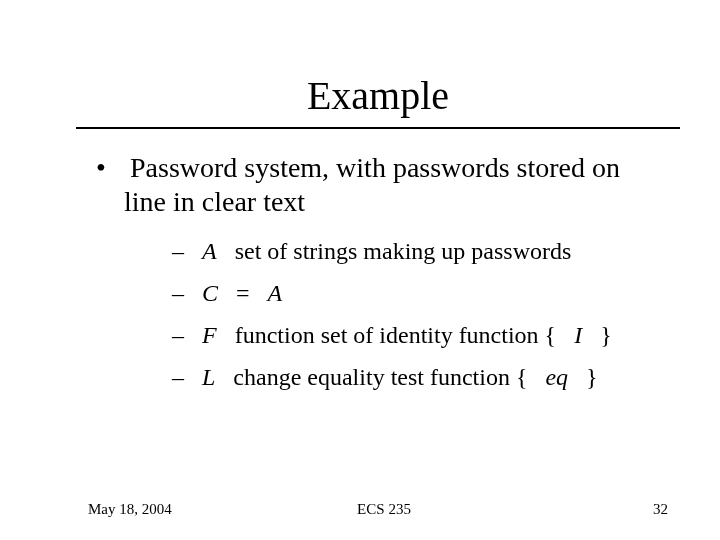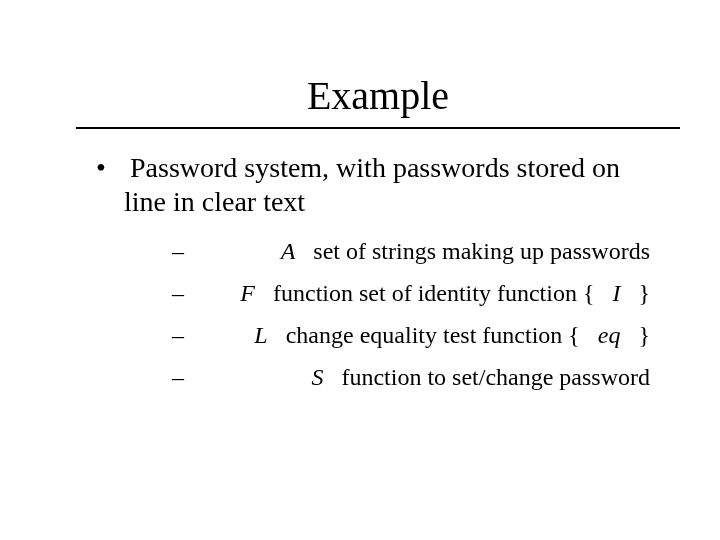--- a/index.html
+++ b/index.html
@@ -44,21 +44,20 @@
       content: "•";
       position: absolute;
       left: 8px;
       top: 0;
       font-size: 28px;
     }
     .sub-list {
       list-style: none;
       padding-left: 36px;
       margin-top: 14px;
-      text-align: right;
     }
     .sub-item {
       font-size: 24px;
       line-height: 1.5;
       padding-left: 24px;
       position: relative;
     }
     .sub-item::before {
       content: "–";
       position: absolute;
@@ -86,19 +85,24 @@
 <body>
 
 <div class="slide">
   <h1 class="title">Example</h1>
   <hr class="rule">
   <ul class="bullet-list">
     <li class="bullet-item">
       <span>Password system, with passwords stored on line in clear text</span>
       <ul class="sub-list">
         <li class="sub-item"><span class="i">A</span><span> set of strings making up passwords</span></li>
+        <li class="sub-item"><span class="i">C</span><span> = </span><span class="i">A</span></li>
         <li class="sub-item"><span class="i">F</span><span> function set of identity function { </span><span class="i">I</span><span> }</span></li>
         <li class="sub-item"><span class="i">L</span><span> change equality test function { </span><span class="i">eq</span><span> }</span></li>
-        <li class="sub-item"><span class="i">S</span><span> function to set/change password</span></li>
       </ul>
     </li>
   </ul>
+  <div class="footer">
+    <span>May 18, 2004</span>
+    <span class="footer-center">ECS 235</span>
+    <span>32</span>
+  </div>
 </div>
 
 </body></html>

